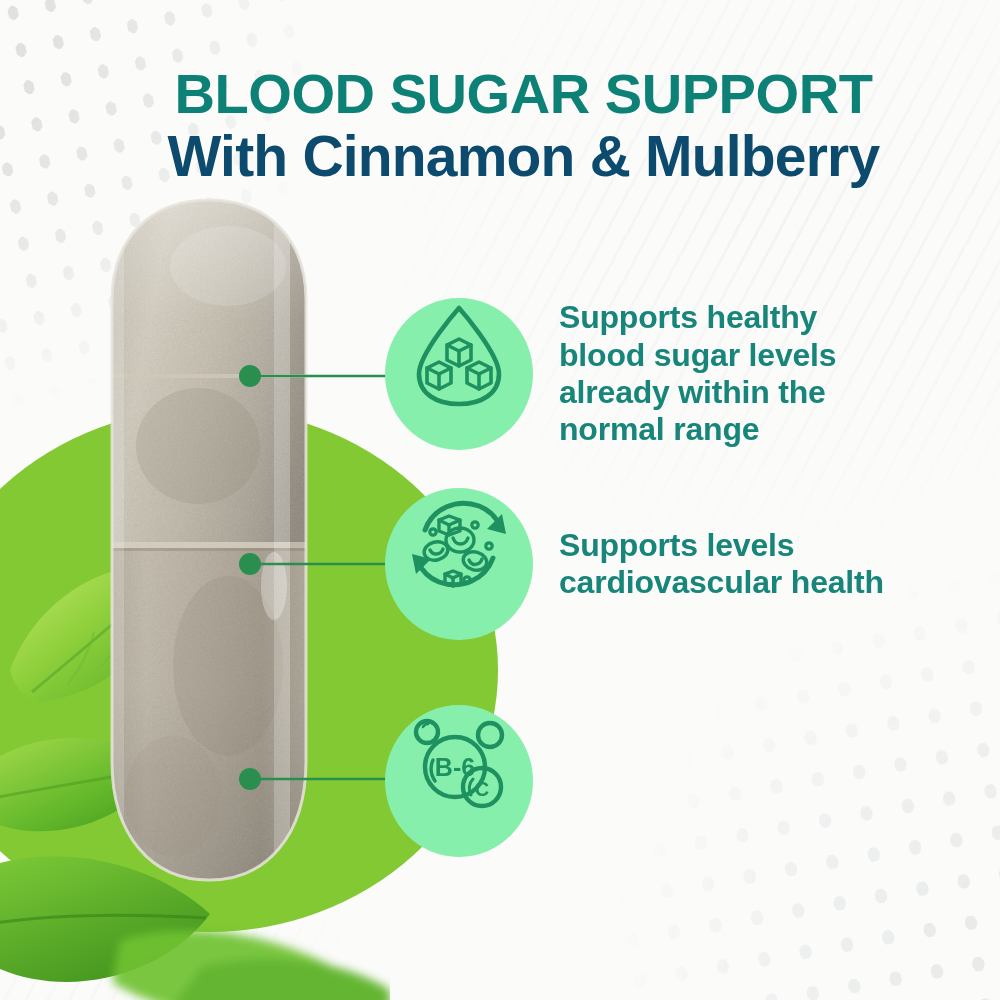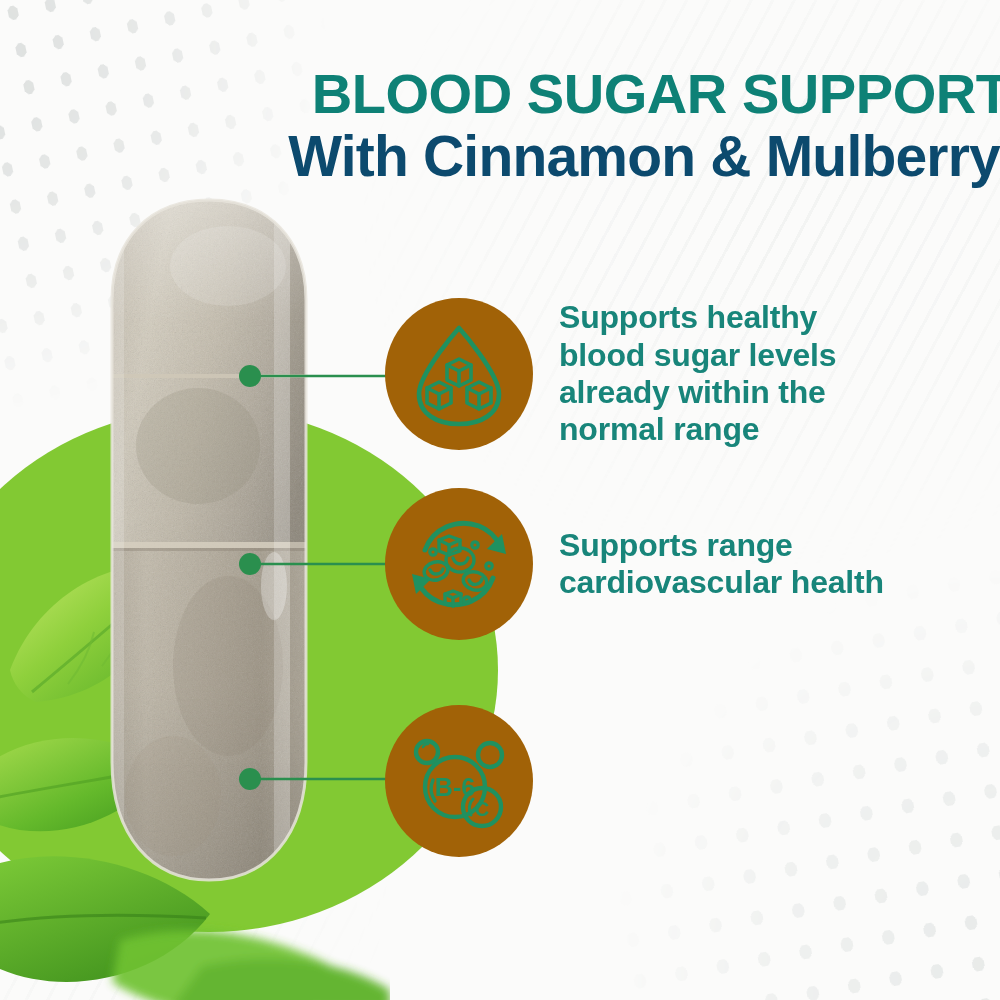--- a/index.html
+++ b/index.html
@@ -62,43 +62,43 @@
     background:#82c933;
   }
 
   
   .leaves { position:absolute; left:-30px; top:470px; width:420px; height:540px; }
 
   
   .capsule-wrap { position:absolute; left:78px; top:196px; width:262px; height:700px; }
 
   
-  .title-block { position:absolute; left:0; top:66px; width:1000px; text-align:right;padding-left:47px; }
+  .title-block { position:absolute; left:0; top:66px; width:1000px; text-align:center;padding-left:47px; }
   .title-main {
     font-family:"Liberation Sans Narrow","Liberation Sans", sans-serif;
     font-size:55px; font-weight:bold; letter-spacing:-0.5px;
     color:#0e8176; line-height:1.02;
     transform:scaleX(1.02); transform-origin:center;
     white-space:nowrap;
   }
   .title-sub {
     font-family:"Liberation Sans Narrow","Liberation Sans", sans-serif;
     font-size:57px; font-weight:bold; letter-spacing:-0.8px;
     color:#0c4a6e; line-height:1.08; margin-top:4px;
     white-space:nowrap;
   }
 
   
   .benefit { position:absolute; display:flex; align-items:center; }
   .badge {
     position:relative;
     width:148px; height:152px; flex:0 0 148px;
     border-radius:50%;
-    background:#a16207;
-    display:flex; align-items:center; justify-content:center;
+    background:#86efac;
+    display:flex; align-items:flex-start; justify-content:center;
   }
   .benefit-text {
     margin-left:26px;
     color:#18857a;
     font-size:32px; font-weight:bold;
     line-height:1.17;
     letter-spacing:-0.2px;
     max-width:420px;
   }
 
@@ -325,21 +325,21 @@
         </g>
 
         <g fill="none" stroke="#1f9160" stroke-width="3.2">
           <circle cx="72" cy="37" r="3.2"></circle>
           <circle cx="86" cy="58" r="3.2"></circle>
           <circle cx="30" cy="44" r="3.2"></circle>
           <circle cx="64" cy="92" r="3.2"></circle>
         </g>
       </svg>
     </div>
-    <div class="benefit-text">Supports range cardiovascular health</div>
+    <div class="benefit-text">Supports levels cardiovascular health</div>
   </div>
 
   <div class="benefit" id="b3">
     <div class="badge">
       <svg width="112" height="112" viewBox="0 0 112 112">
         <g fill="none" stroke="#1f9160" stroke-width="4.4" stroke-linecap="round" stroke-linejoin="round">
 
           <circle cx="52" cy="62" r="30"></circle>
           <path d="M32 76 C28 70 27 62 30 55" stroke-width="3.4"></path>
 

